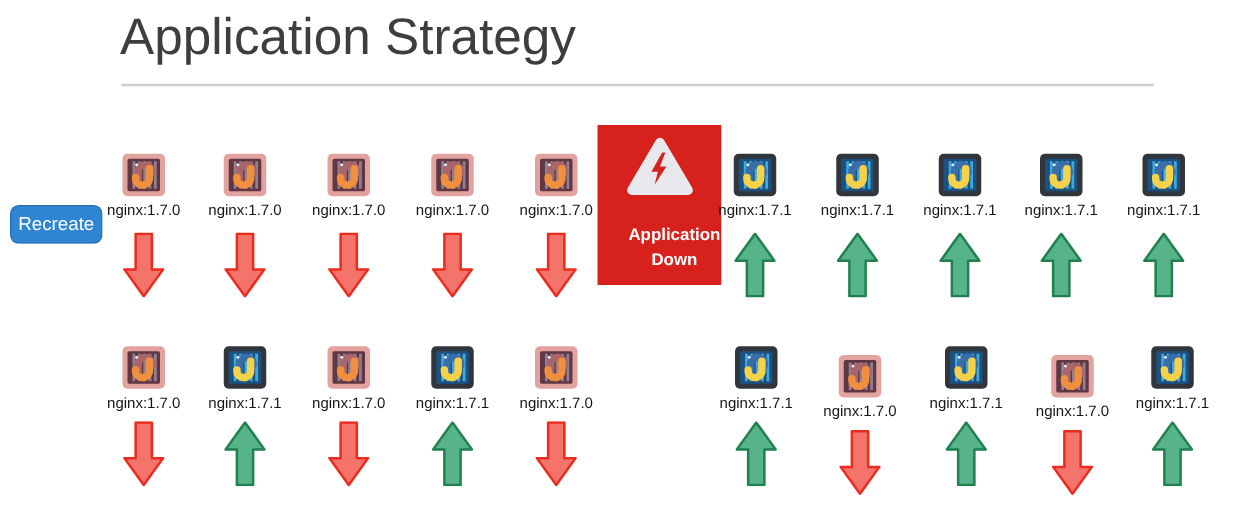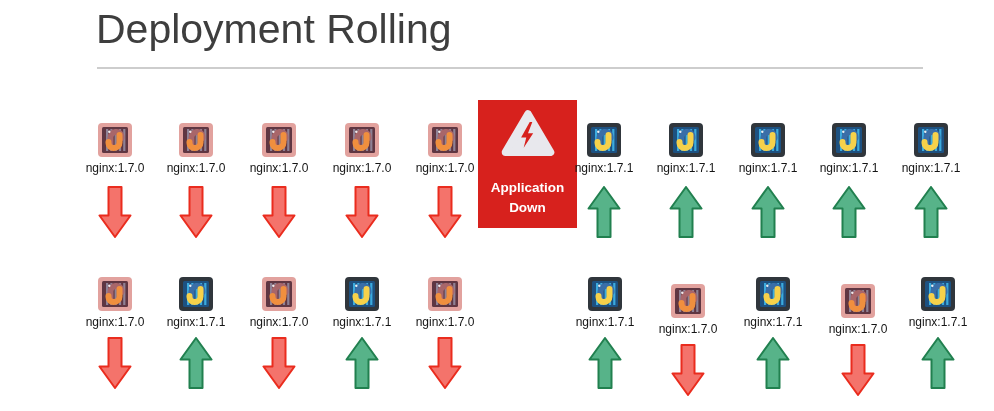--- a/index.html
+++ b/index.html
@@ -31,30 +31,31 @@
     font-size:12px;color:#151515;white-space:nowrap;
   }
   .carrow{position:absolute;width:34px;height:52px;}
   .carrow svg{display:block;}
   .event-box{
     position:absolute;left:478px;top:100px;width:99px;height:128px;
     background:var(--alert,#d7211d);
   }
   .warning-tri{position:absolute;left:50%;transform:translateX(-50%);top:9px;width:56px;height:50px;}
   .event-text{
-    position:absolute;bottom:10px;left:0;width:100%;text-align:center;
+    position:absolute;bottom:10px;left:12px;width:100%;text-align:center;
     color:#ffffff;font-size:13.5px;font-weight:600;line-height:1.5;
   }
 </style>
 </head>
 <body>
 
 <div id="canvas">
-  <h1 class="slide-title">Deployment Rolling</h1>
+  <h1 class="slide-title">Application Strategy</h1>
   <div class="title-rule"></div>
+  <div class="row-label" id="label-0">Recreate</div>
   <div id="items">
       <div class="cicon" style="left: 97px; top: 122px;">
         <svg viewBox="0 0 36 36" width="36" height="36" xmlns="http://www.w3.org/2000/svg">
     <rect x="1" y="1" width="34" height="34" rx="4" fill="#e2a29e"></rect>
     <rect x="5" y="5" width="26" height="26" rx="1.5" fill="#5f3642"></rect>
     <rect x="9" y="7" width="2.2" height="22" fill="#94889c" opacity="0.92"></rect>
           <rect x="13.3" y="7" width="2.2" height="22" fill="#94889c" opacity="0.92"></rect>
           <rect x="17.6" y="7" width="2.2" height="22" fill="#94889c" opacity="0.92"></rect>
           <rect x="21.9" y="7" width="2.2" height="22" fill="#94889c" opacity="0.92"></rect>
           <rect x="26.2" y="7" width="2.2" height="22" fill="#94889c" opacity="0.92"></rect>

